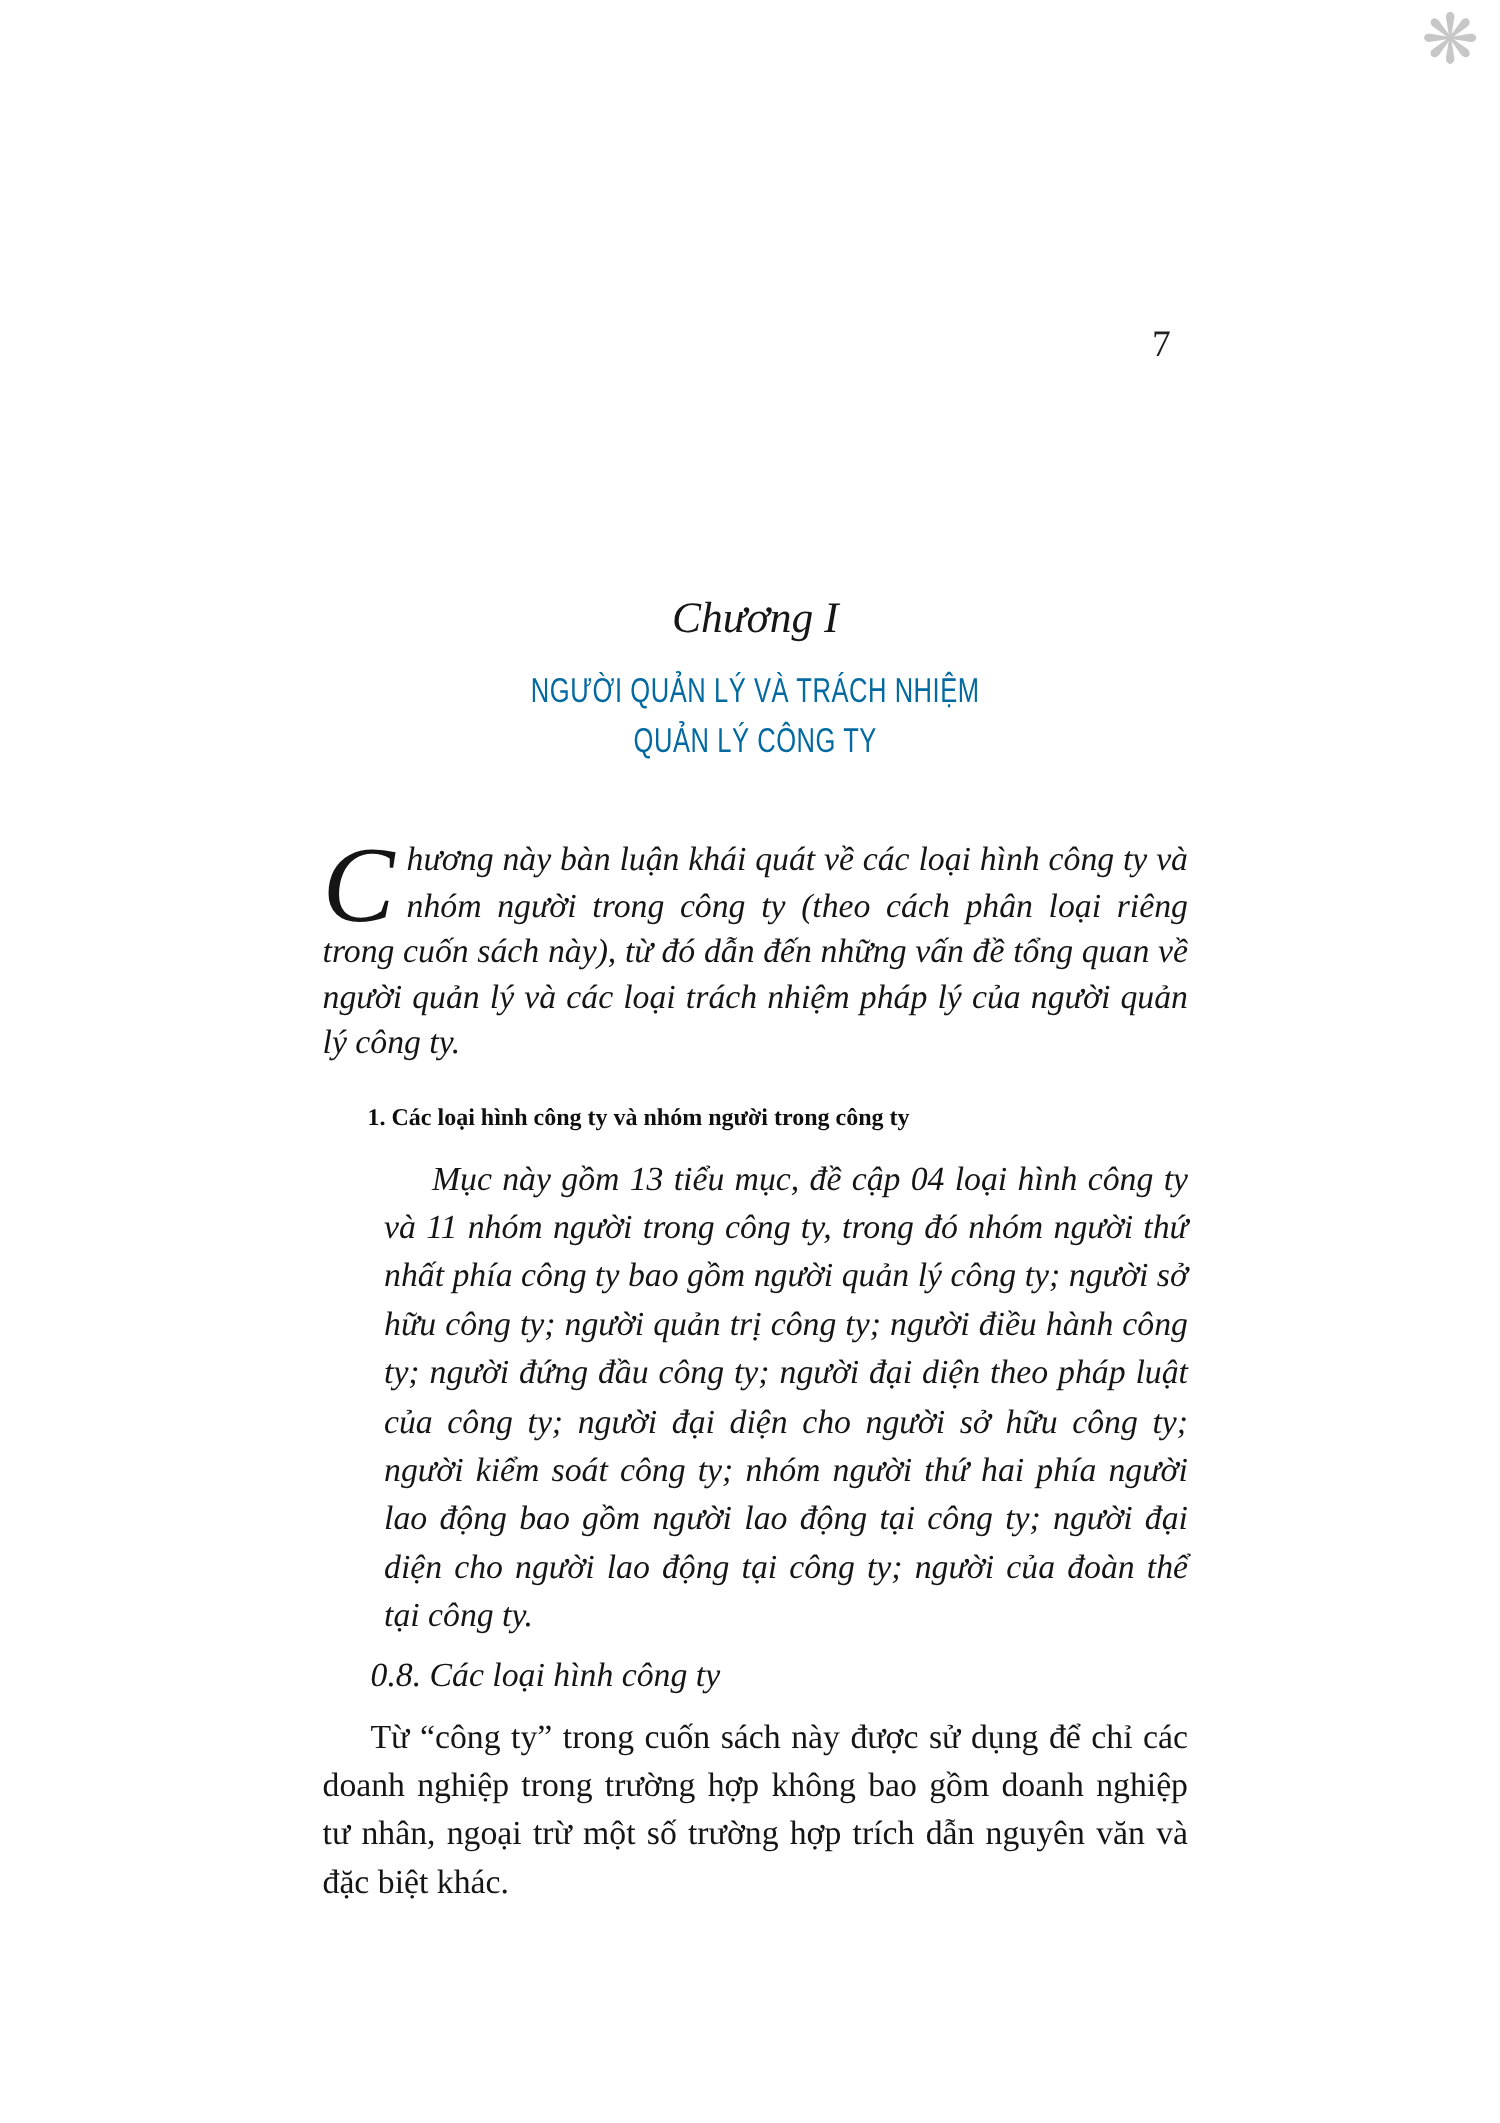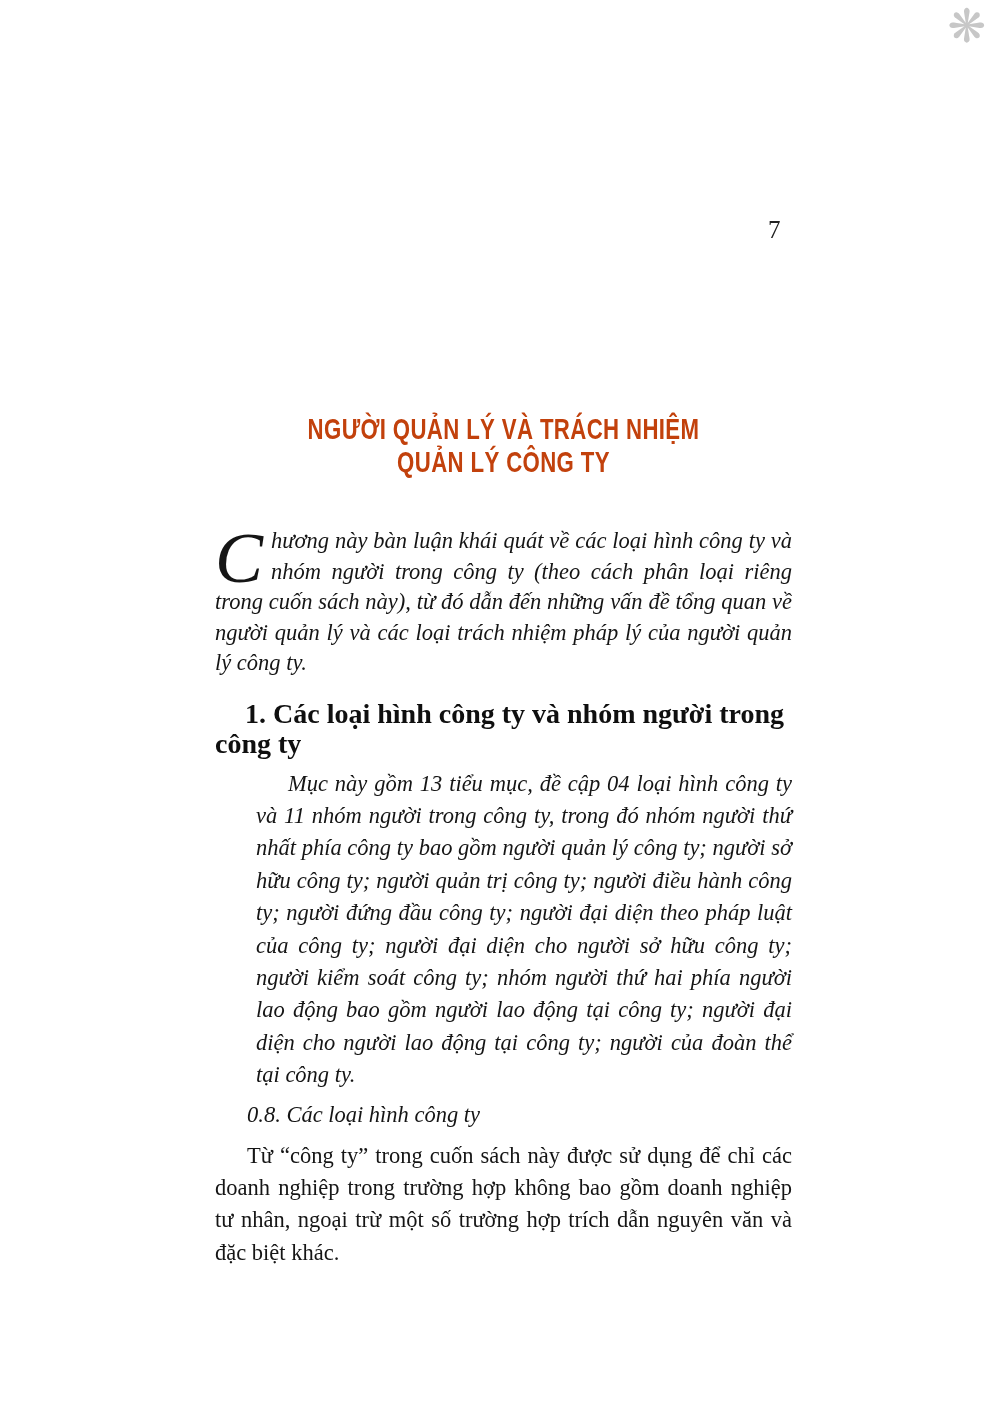--- a/index.html
+++ b/index.html
@@ -39,24 +39,24 @@
     text-align: center;
     font-style: italic;
     font-size: 29px;
     line-height: 32px;
     color: #161616;
   }
   .chapter-title {
     margin-top: 16px;
     text-align: center;
     font-family: "Liberation Sans", sans-serif;
-    font-weight: bold;
-    font-size: 30px;
+    font-weight: normal;
+    font-size: 23px;
     line-height: 33px;
-    color: #c2410c;
+    color: #0369a1;
   }
   .title-line {
     display: block;
     transform: scaleX(0.74);
     transform-origin: center;
     white-space: nowrap;
     letter-spacing: 0.5px;
   }
   .intro {
     margin: 48px 0 0 0;
@@ -67,21 +67,21 @@
   }
   .drop-cap {
     float: left;
     font-style: italic;
     font-size: 72px;
     line-height: 56px;
     padding: 4px 8px 0 0;
   }
   .section-heading {
     margin: 20px 0 0 0;
-    font-size: 28px;
+    font-size: 16px;
     font-weight: bold;
     line-height: 30px;
     text-indent: 30px;
     color: #0f0f0f;
   }
   .para {
     margin: 9px 0 0 0;
     font-size: 22.5px;
     line-height: 32.4px;
     text-align: justify;
@@ -101,20 +101,21 @@
 <body>
 
 <div class="page">
 
   <span class="flower">❋</span>
 
   <div class="page-number">7</div>
 
   <div class="content">
 
+    <div class="chapter-label">Chương I</div>
 
     <div class="chapter-title">
       <span class="title-line">NGƯỜI QUẢN LÝ VÀ TRÁCH NHIỆM</span>
       <span class="title-line">QUẢN LÝ CÔNG TY</span>
     </div>
 
     <p class="intro">
       <span class="drop-cap">C</span>
       <span>hương này bàn luận khái quát về các loại hình công ty và nhóm người trong công ty (theo cách phân loại riêng trong cuốn sách này), từ đó dẫn đến những vấn đề tổng quan về người quản lý và các loại trách nhiệm pháp lý của người quản lý công ty.</span>
     </p>

